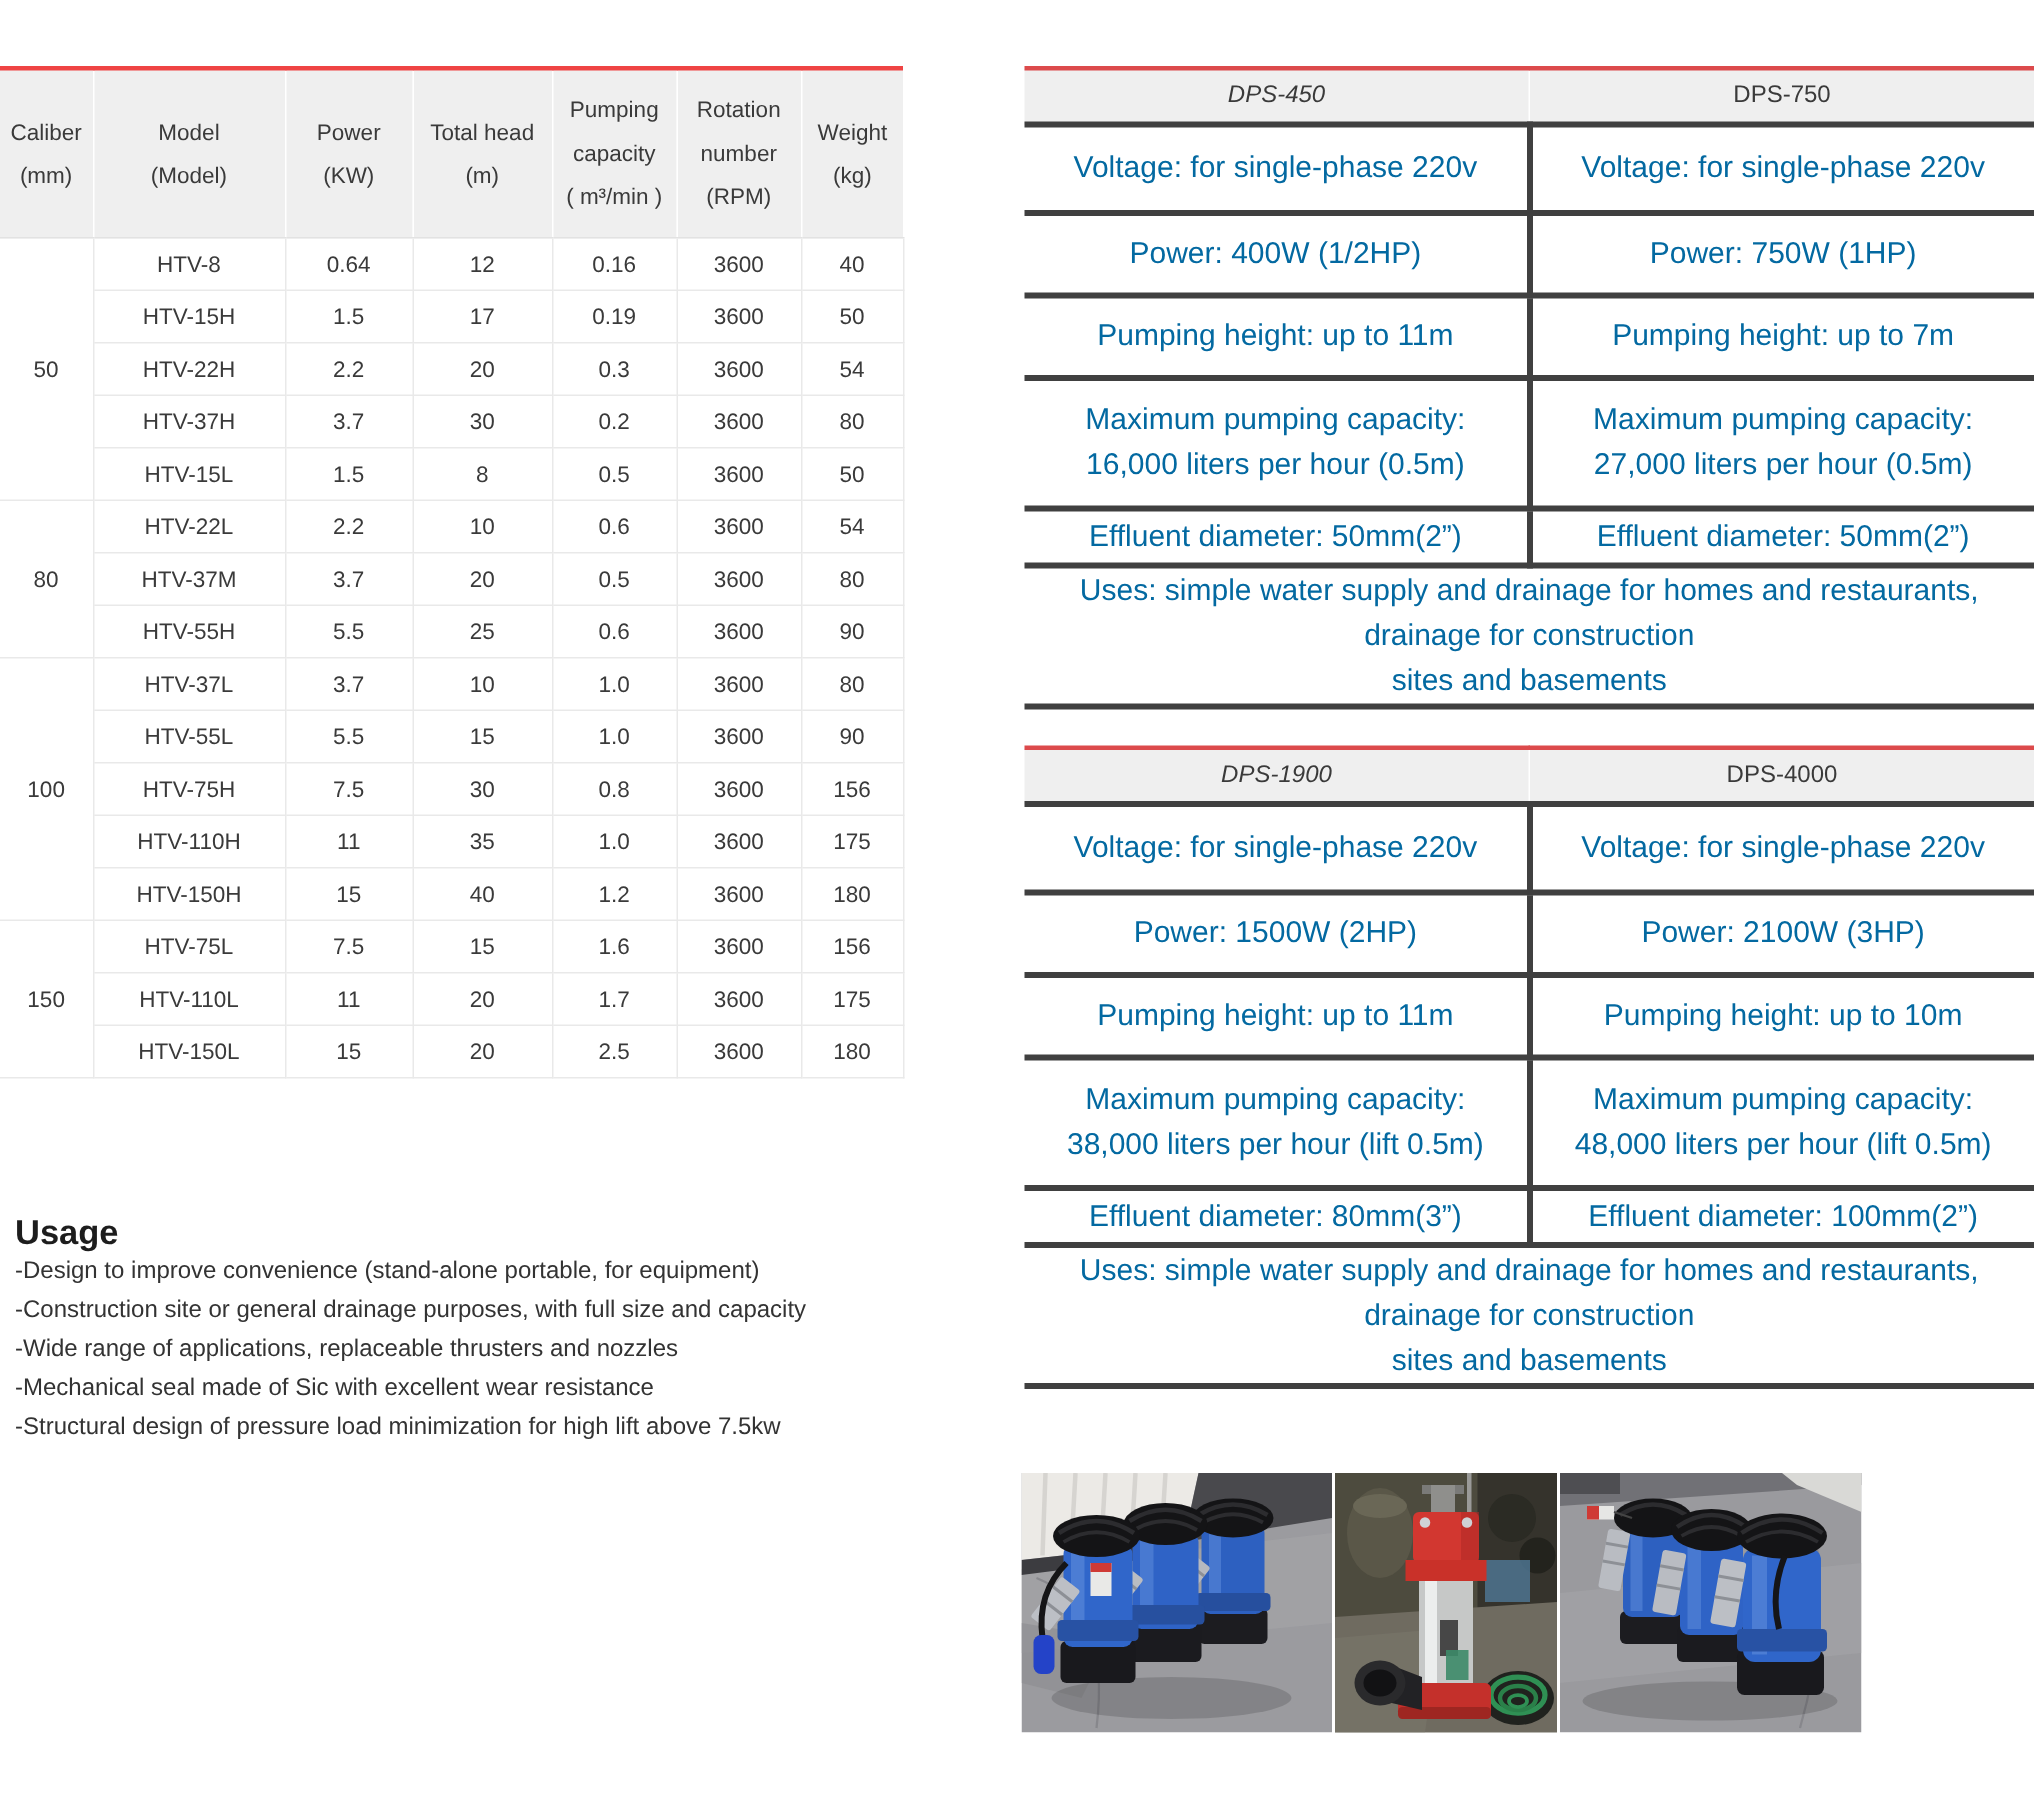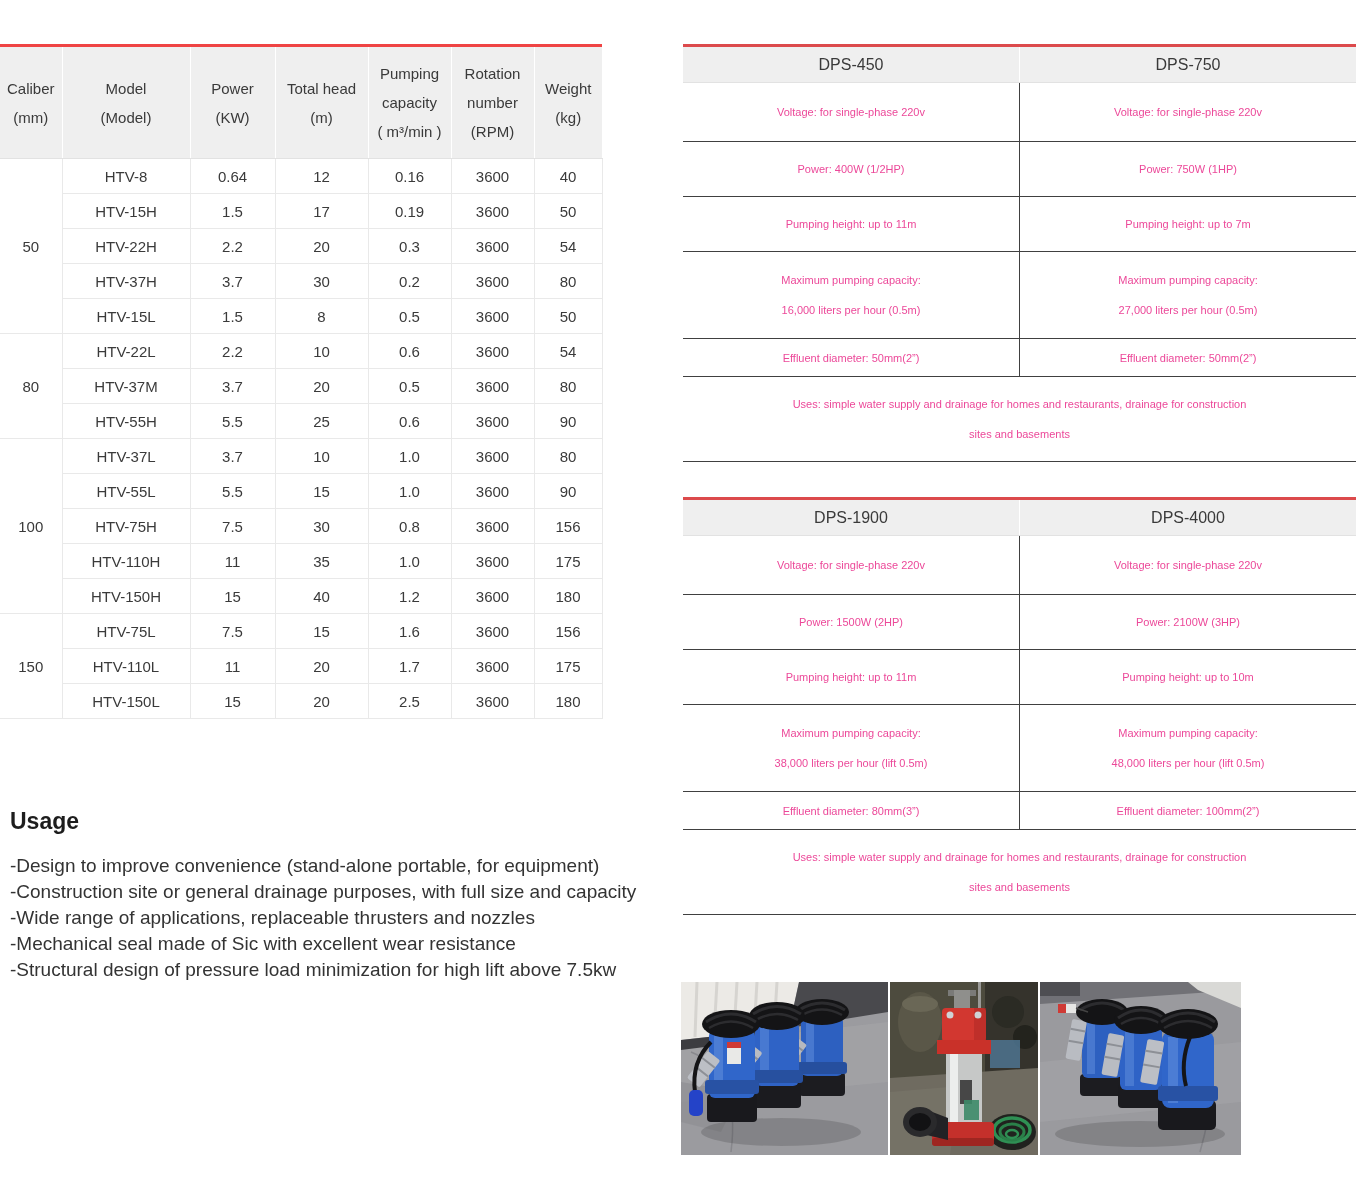--- a/index.html
+++ b/index.html
@@ -20,39 +20,39 @@
   table.spec th:first-child { border-left:none; }
   table.spec th:last-child { border-right:none; }
   table.spec td {
     height:35px; text-align:center; vertical-align:middle; font-size:15px;
     border:1px solid #e9e9e9; color:#3a3a3a; background:#fff;
   }
   table.spec td.caliber { border-left:none; }
 
   
   .usage-sec { position:absolute; left:10px; top:808px; width:630px; }
-  .usage-title { font-size:23px; font-weight:bold; color:#1d1d1d; margin-bottom:18px; }
-  .usage-item { font-size:19px; line-height:26px; color:#333; }
+  .usage-title { font-size:23px; font-weight:bold; color:#1d1d1d; }
+  .usage-item { font-size:16px; line-height:26px; color:#333; }
 
   
   .right-col { position:absolute; left:683px; top:44px; width:673px; height:900px; }
   .ptable-wrap { position:absolute; left:0; width:673px; }
   .ptable-wrap.pt-a { top:0; }
   .ptable-wrap.pt-b { top:453px; }
   table.ptable { width:100%; border-collapse:collapse; table-layout:fixed; border-top:3px solid #dc4a4c; }
   table.ptable th {
     background:#efefef; height:37px; font-weight:normal; font-size:16px; color:#3a3a3a;
     text-align:center; vertical-align:middle;
     border:1px solid #ffffff; border-top:none; border-bottom:1px solid #e2e2e2;
   }
-  table.ptable th:first-child { border-left:none; }
+  table.ptable th:first-child { border-left:none;font-style:italic; }
   table.ptable th:last-child { border-right:none; }
   table.ptable td {
-    text-align:center; vertical-align:middle; font-size:11px; line-height:30px;
-    white-space:pre-line; border:1px solid #404040; color:#ec4899;
+    text-align:center; vertical-align:middle; font-size:20px; line-height:30px;
+    white-space:pre-line; border:4px solid #404040; color:#0369a1;
   }
   table.ptable td:first-child { border-left:none; }
   table.ptable td:last-child { border-right:none; }
   table.ptable tbody tr:nth-child(1) td { height:59px; }
   table.ptable tbody tr:nth-child(2) td,
   table.ptable tbody tr:nth-child(3) td { height:55px; }
   table.ptable tbody tr:nth-child(4) td { height:87px; }
   table.ptable tbody tr:nth-child(5) td { height:38px; }
   table.ptable tr.uses-row td { height:85px; border-left:none; border-right:none; }
 

